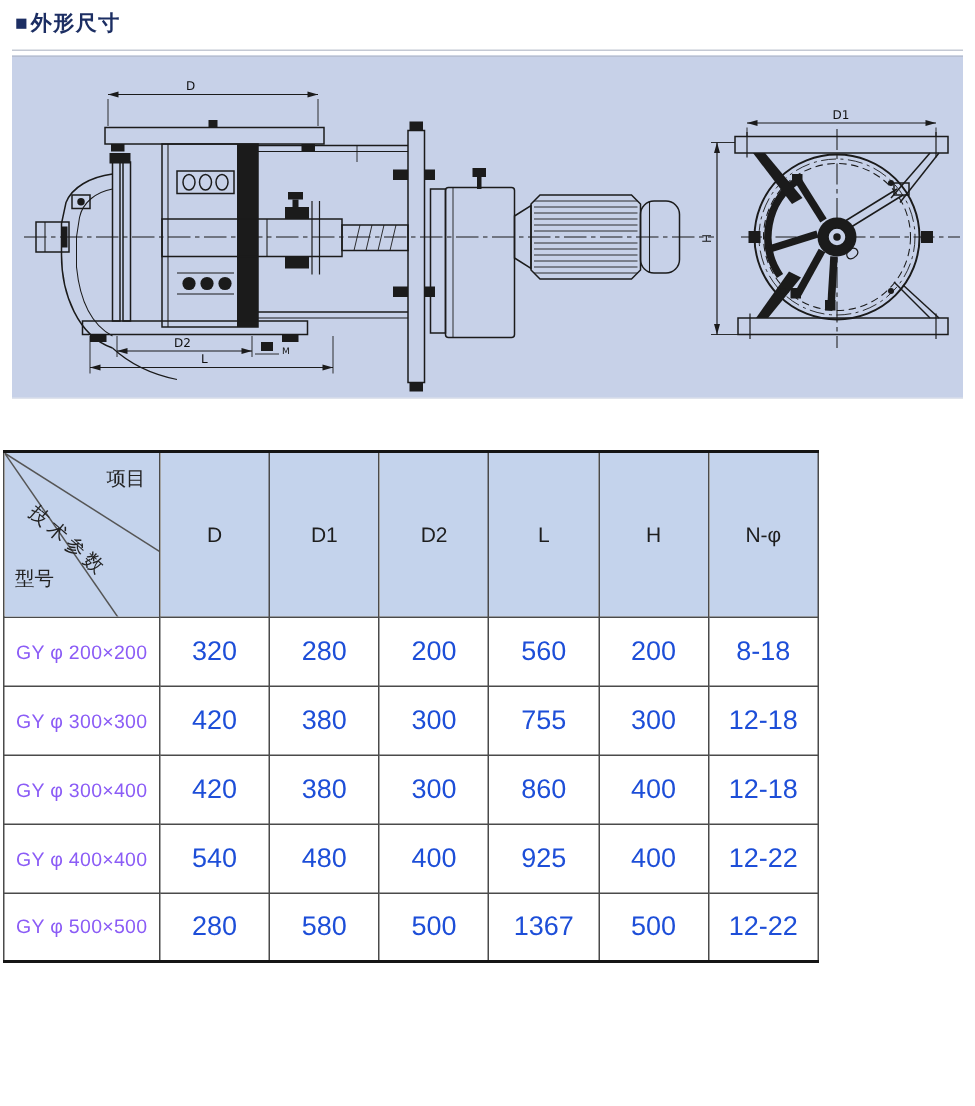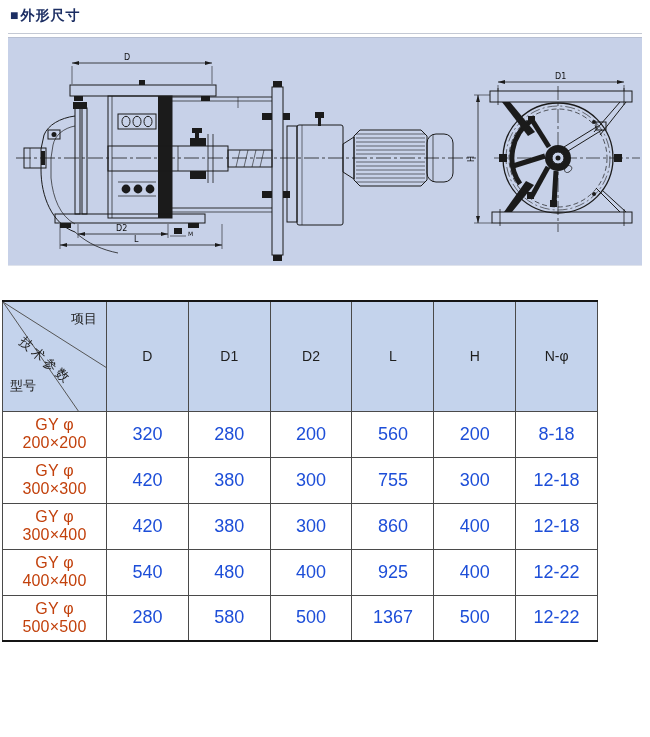--- a/index.html
+++ b/index.html
@@ -10,30 +10,30 @@
         color:#1c2e63;letter-spacing:1px;white-space:nowrap;}
   .section-header .bullet{margin-right:1px;}
   .top-rule{position:absolute;top:33px;left:8px;width:634px;height:1px;background:#c4c9d4;}
   
   .drawing-panel{position:absolute;top:37px;left:8px;width:634px;height:227px;
         background:#c7d1e8;border-top:1px solid #b7bfd2;border-bottom:1px solid #dfe3ec;}
   .drawing-panel svg{display:block;}
   .dim-text{font-size:8px;fill:#101010;font-family:"DejaVu Sans",sans-serif;}
   .dim-text-sm{font-size:6px;fill:#101010;font-family:"DejaVu Sans",sans-serif;}
   
-  .spec-table{position:absolute;top:300px;left:2px;width:596px;border-collapse:collapse;
+  .spec-table{position:absolute;top:300px;left:2px;width:544px;border-collapse:collapse;
         table-layout:fixed;background:#ffffff;
         border:1px solid #3d3d3d;border-top:2px solid #151515;border-bottom:2px solid #151515;}
   .spec-table th,.spec-table td{border:1px solid #4a4a4a;text-align:center;vertical-align:middle;
         overflow:hidden;}
   .spec-table thead tr{height:110px;}
   .spec-table thead th{background:#c4d3ec;font-size:14px;font-weight:normal;color:#1e1e1e;}
   .spec-table tbody tr{height:46px;}
   .spec-table tbody td{font-size:18px;color:#1d4ed8;}
-  .spec-table td.model-cell{font-size:16px;color:#c2410c;letter-spacing:0.2px;}
+  .spec-table td.model-cell{font-size:13px;color:#8b5cf6;letter-spacing:0.2px;}
   
   .corner-cell{position:relative;padding:0;background:#c4d3ec;}
   .corner-cell svg{position:absolute;left:0;top:0;}
   .corner-label{position:absolute;font-size:13px;font-weight:normal;color:#222;white-space:nowrap;}
   .corner-top{top:8px;right:9px;}
   .corner-mid{top:31px;left:24px;transform:rotate(41deg);transform-origin:0 0;letter-spacing:3px;}
   .corner-bot{bottom:16px;left:7px;margin-top:32px;}
 </style>
 </head>
 <body>

